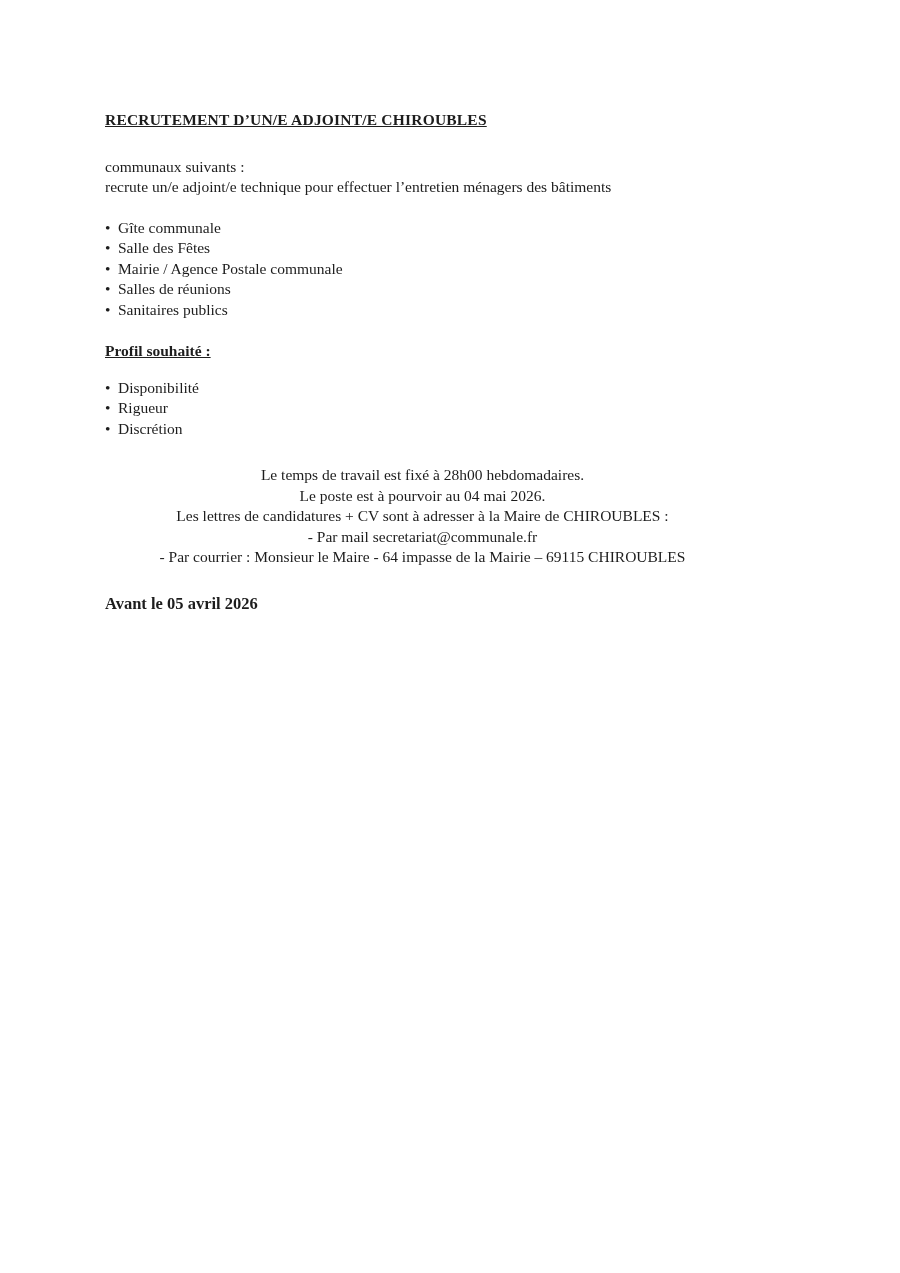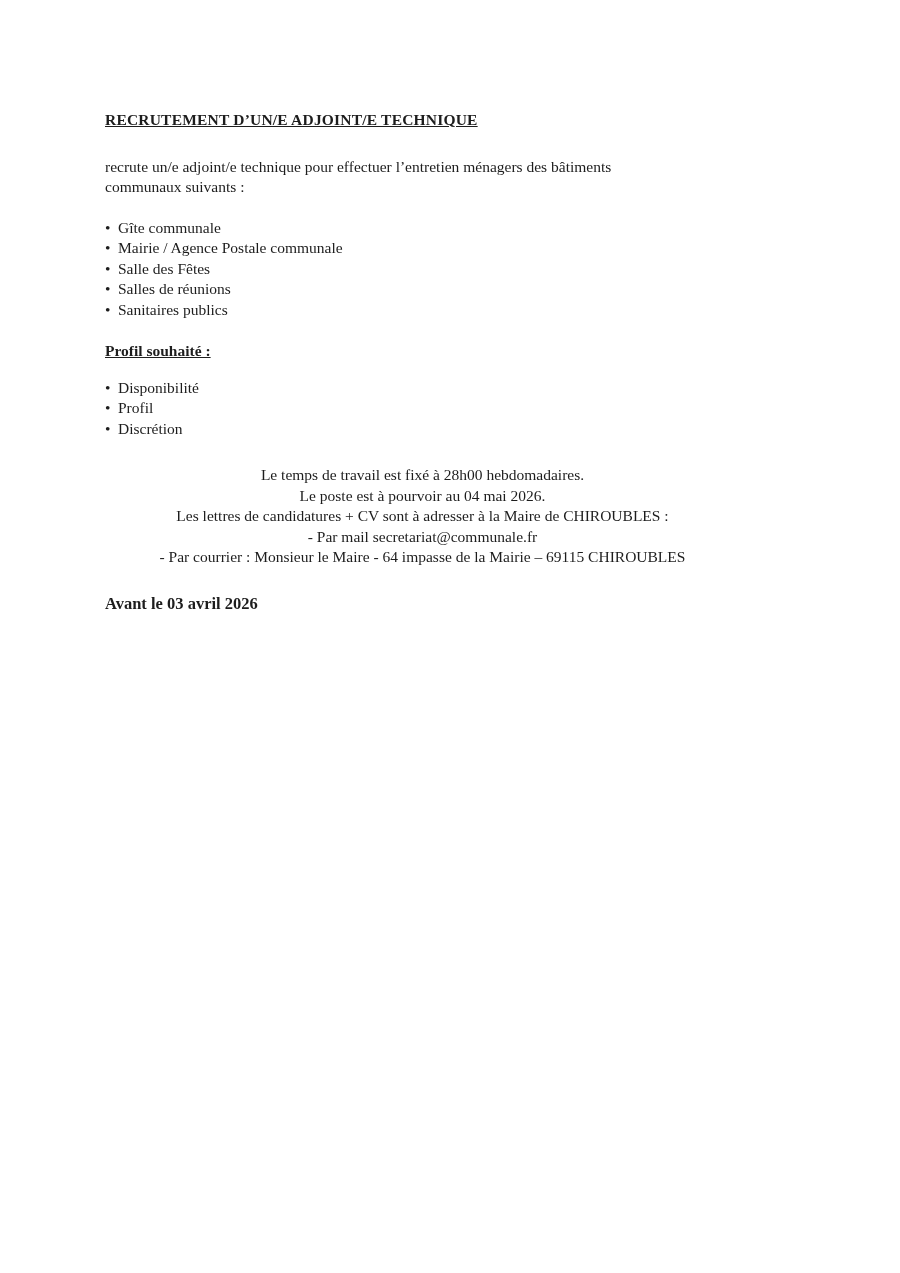--- a/index.html
+++ b/index.html
@@ -65,46 +65,46 @@
     margin: 26px 0 0 0;
     font-size: 16.5px;
     font-weight: bold;
   }
 </style>
 </head>
 <body>
 
 <div class="page">
 
-  <h1 class="title">RECRUTEMENT D’UN/E ADJOINT/E TECHNIQUE</h1>
+  <h1 class="title">RECRUTEMENT D’UN/E ADJOINT/E CHIROUBLES</h1>
 
   <p class="intro">
+    <span class="line">communaux suivants :</span>
     <span class="line">recrute un/e adjoint/e technique pour effectuer l’entretien ménagers des bâtiments</span>
-    <span class="line">communaux suivants :</span>
   </p>
 
   <ul class="bullets">
     <li>Gîte communale</li>
+    <li>Salle des Fêtes</li>
     <li>Mairie / Agence Postale communale</li>
-    <li>Salle des Fêtes</li>
     <li>Salles de réunions</li>
     <li>Sanitaires publics</li>
   </ul>
 
   <h2 class="subheading">Profil souhaité :</h2>
 
   <ul class="bullets profile">
     <li>Disponibilité</li>
-    <li>Profil</li>
+    <li>Rigueur</li>
     <li>Discrétion</li>
   </ul>
 
   <p class="details">
     <span class="line">Le temps de travail est fixé à 28h00 hebdomadaires.</span>
     <span class="line">Le poste est à pourvoir au 04 mai 2026.</span>
     <span class="line">Les lettres de candidatures + CV sont à adresser à la Maire de CHIROUBLES :</span>
     <span class="line">- Par mail secretariat@communale.fr</span>
     <span class="line">- Par courrier : Monsieur le Maire - 64 impasse de la Mairie – 69115 CHIROUBLES</span>
   </p>
 
-  <p class="deadline">Avant le 03 avril 2026</p>
+  <p class="deadline">Avant le 05 avril 2026</p>
 
 </div>
 
 </body></html>

